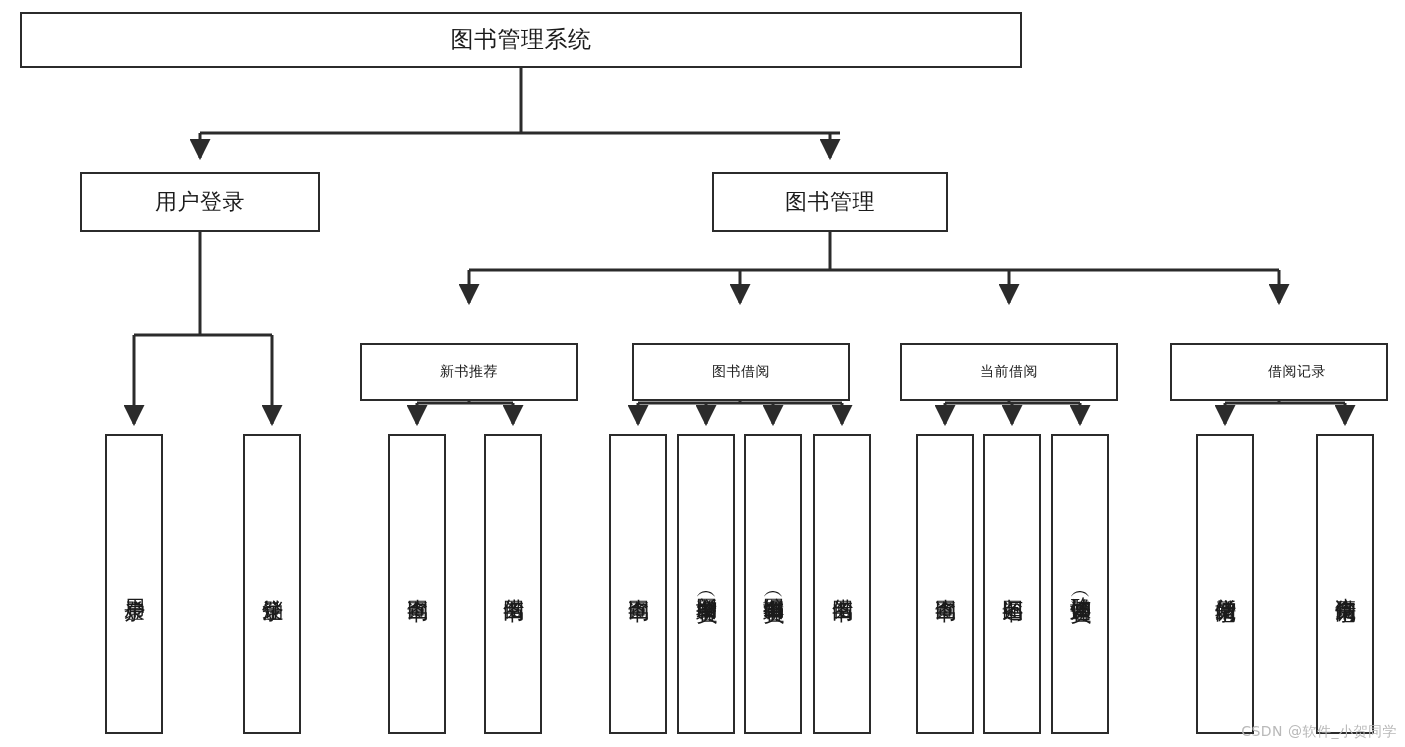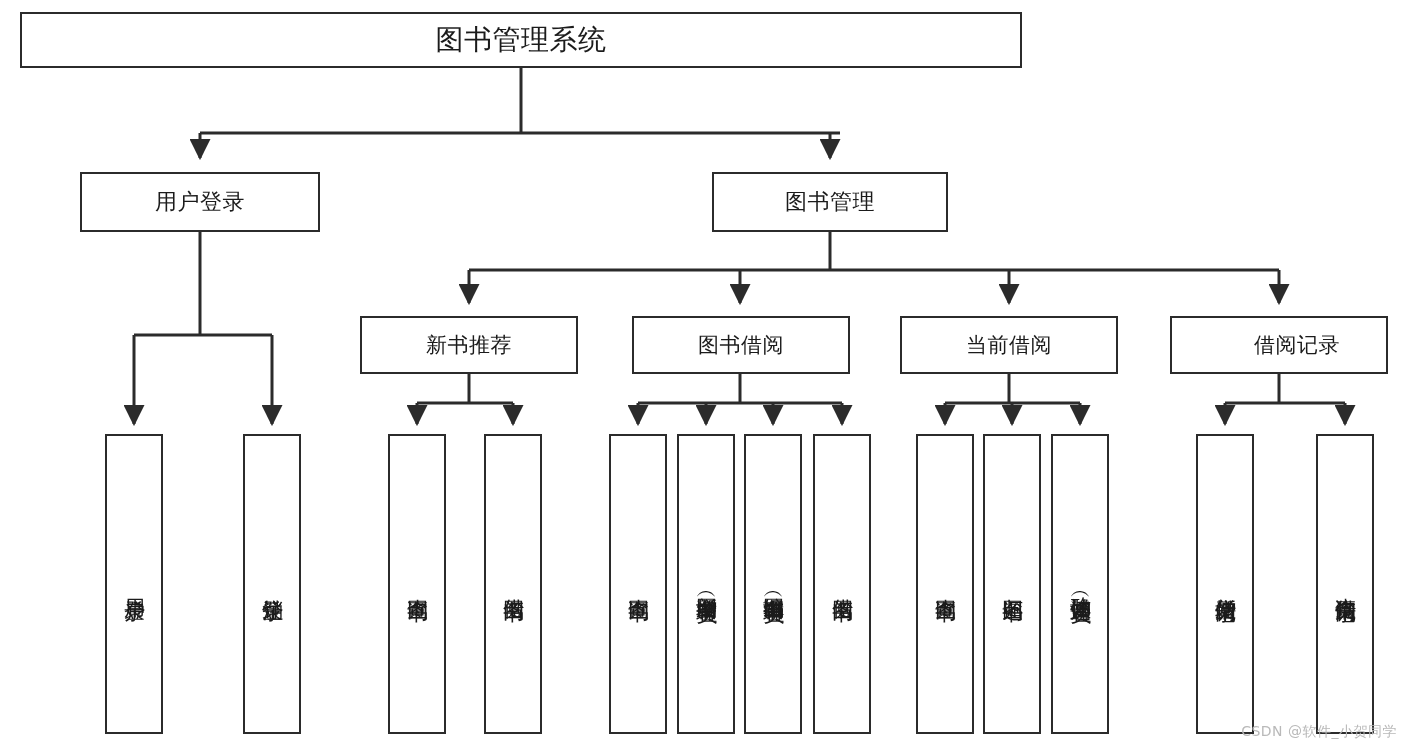--- a/index.html
+++ b/index.html
@@ -34,23 +34,23 @@
     align-items: center;
     justify-content: center;
     color: #1b1b1b;
   }
   .node .lbl {
     display: block;
     text-align: center;
     line-height: 1.28;
     letter-spacing: 0.5px;
   }
-  .node.root { font-size: 28px; }
+  .node.root { font-size: 23px; }
   .node.lvl1 { font-size: 22px; }
-  .node.lvl2 { font-size: 21px; }
+  .node.lvl2 { font-size: 14px; margin-top: 27px; }
   .node.leaf {
     font-size: 21px;
     align-items: center;
     justify-content: center;
     padding: 6px 0;
   }
   .node.leaf .lbl {
     writing-mode: vertical-rl;
     text-orientation: upright;
     line-height: 1.12;

